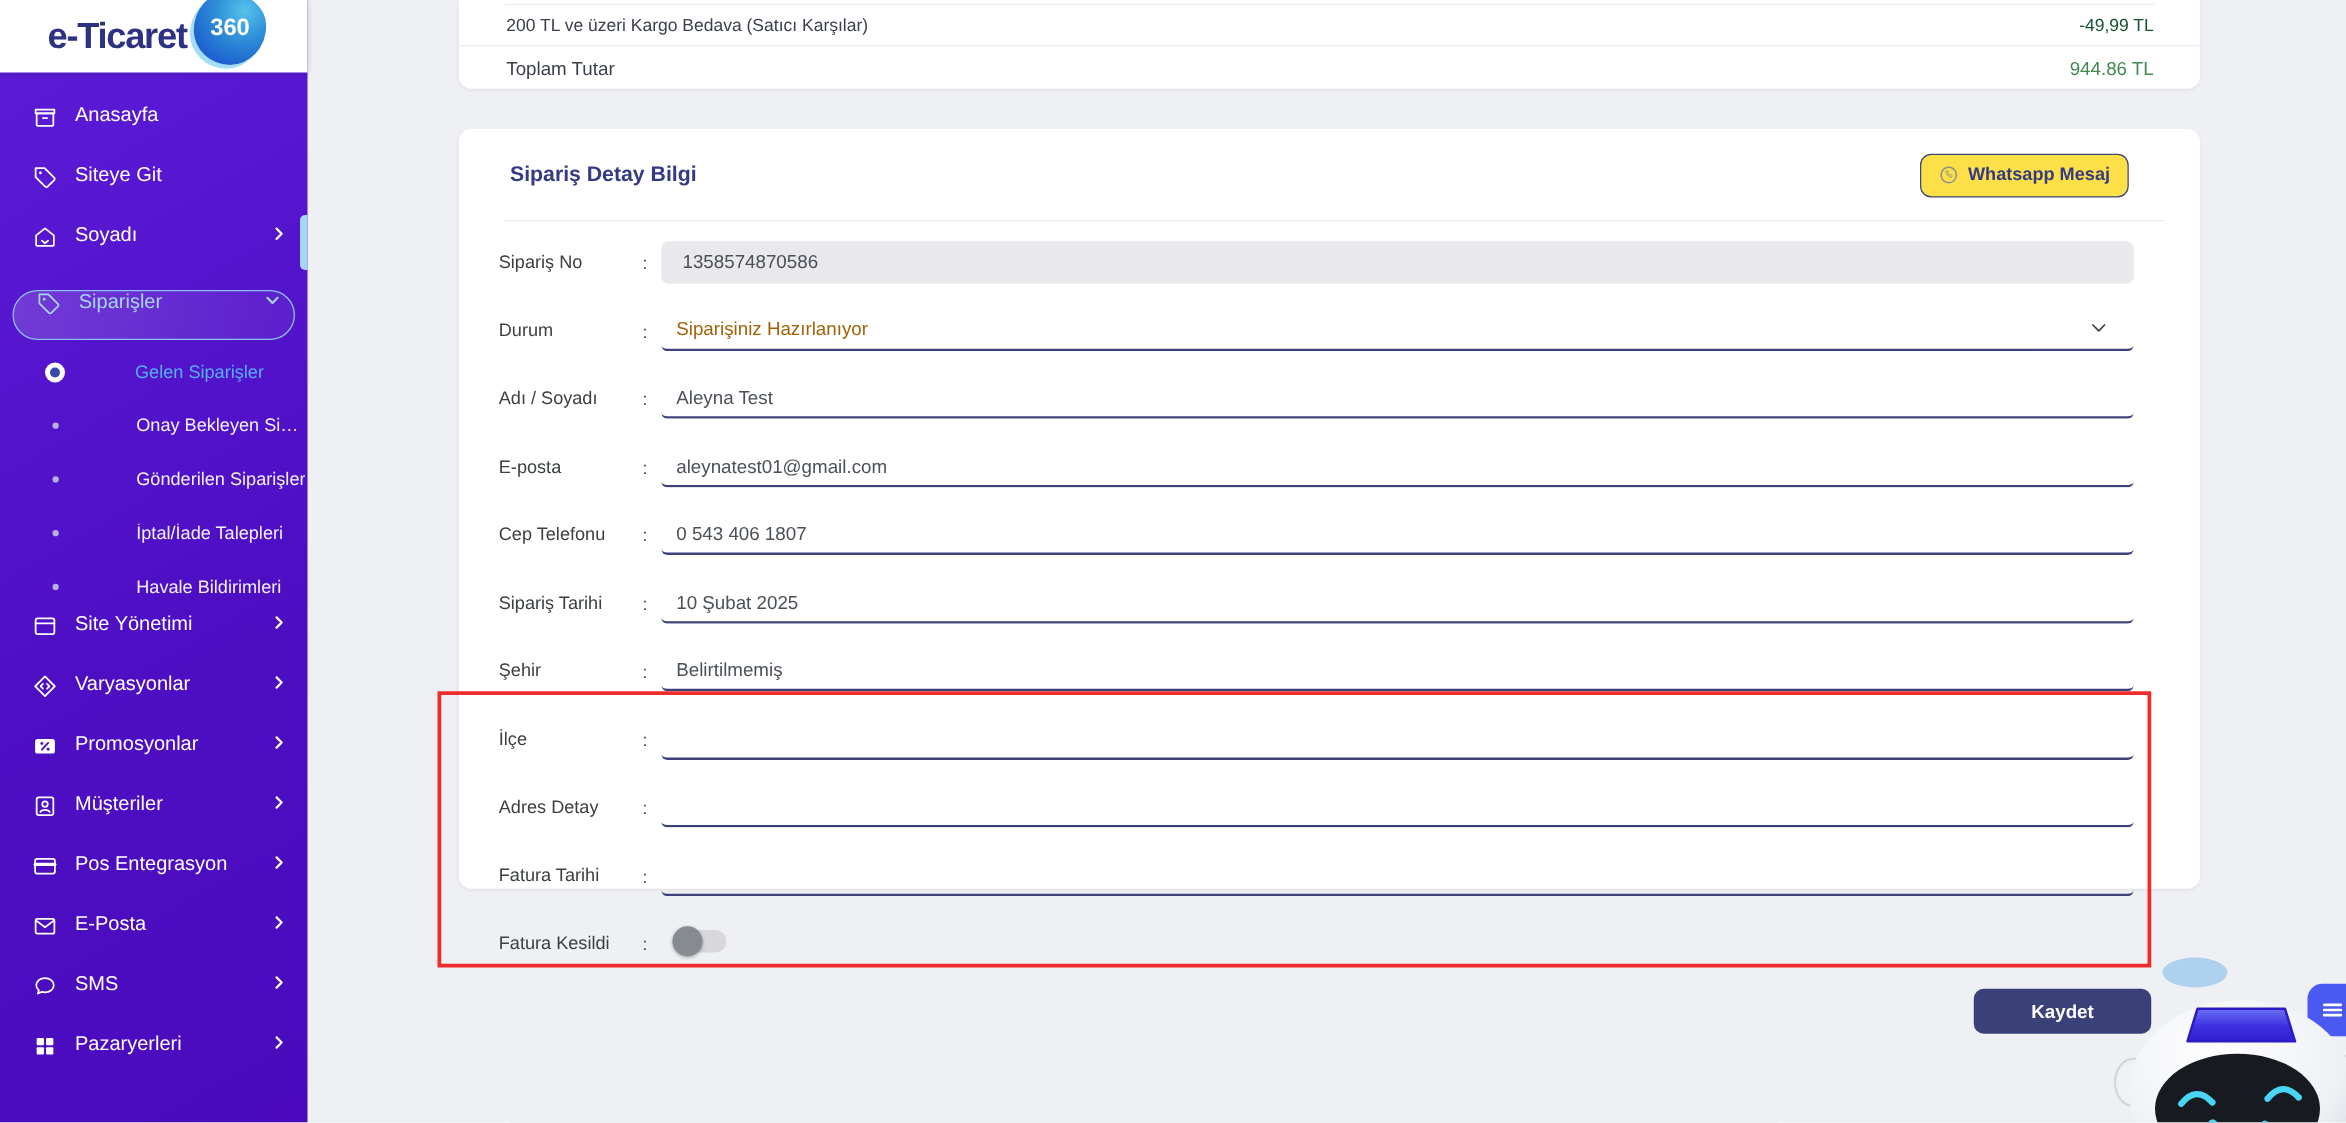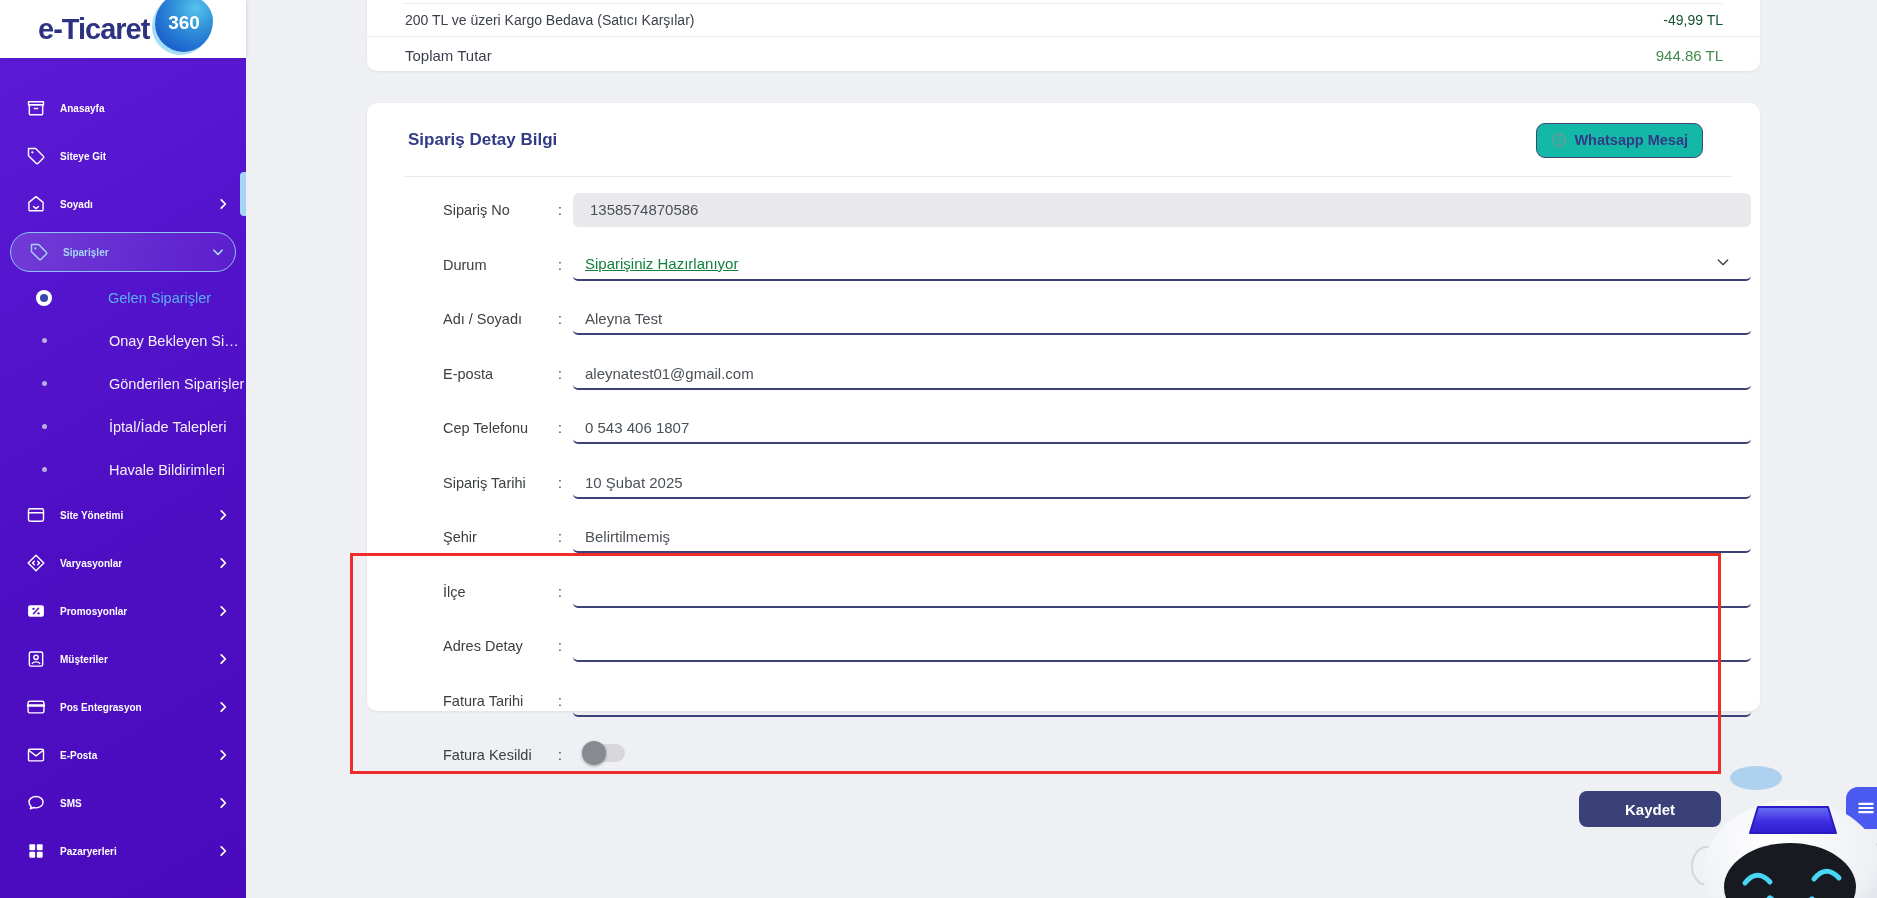--- a/index.html
+++ b/index.html
@@ -25,22 +25,22 @@
   .brand-badge {
     position:absolute; left:155px; top:-6px; width:58px; height:58px;
     display:flex; align-items:center; justify-content:center;
     color:#fff; font-size:19px; font-weight:700;
     background:radial-gradient(circle at 70% 25%, #56c3ec 0%, #2f8fd8 38%, #1d63cf 75%);
     border-radius:46% 54% 50% 50% / 52% 46% 54% 48%;
     box-shadow:-3px 3px 0 rgba(86,195,236,.55);
   }
   .nav { padding-top:26px; position:relative; }
   .nav-item {
-    height:48px; display:flex; align-items:center; gap:14px;
-    padding:0 16px 0 26px; color:#ffffff; font-size:10px; font-weight:700;
+    height:48px; display:flex; align-items:flex-start; gap:14px;
+    padding:0 16px 0 26px; color:#ffffff; font-size:16px; font-weight:400;
     cursor:pointer; position:relative;
   }
   .nav-item .mi { width:20px; height:20px; flex:0 0 20px; color:#fff; }
   .nav-item .chev { margin-left:auto; width:14px; height:14px; color:#fff; }
   .nav-item.active {
     margin:4px 10px; height:40px; padding:0 10px 0 18px; border-radius:21px;
     border:1.5px solid #8fc2f0; color:#a5d6f7;
     background:linear-gradient(90deg, rgba(255,255,255,.16), rgba(255,255,255,.05));
   }
   .nav-item.active .mi, .nav-item.active .chev { color:#a5d6f7; }
@@ -84,41 +84,41 @@
     z-index:1;
   }
   .detail-header {
     height:74px; display:flex; align-items:center; padding:0 57px 0 41px; position:relative;
   }
   .detail-header::after { content:""; position:absolute; left:37px; right:28px; bottom:0; height:1px; background:#e9e9ee; }
   .detail-title { font-size:17px; font-weight:600; color:#333a85; }
   .whatsapp-btn {
     margin-left:auto; height:35px; min-width:148px; padding:0 14px;
     display:flex; align-items:center; justify-content:center; gap:7px;
-    background:#14b8a6; border:1px solid #3f4678; border-radius:9px;
+    background:#fde047; border:1px solid #3f4678; border-radius:9px;
     color:#333a85; font-size:14.5px; font-weight:600; cursor:pointer;
     font-family:"Liberation Sans", sans-serif;
   }
   .whatsapp-btn .wicon { color:#8a8f98; }
 
   .form { padding-top:6px; }
-  .field-row { height:54.5px; display:flex; align-items:center; padding-left:76px; }
+  .field-row { height:54.5px; display:flex; align-items:center; padding-left:32px; }
   .field-label { width:115px; font-size:14.5px; color:#3c4043; flex:0 0 115px; }
   .field-colon { width:15px; flex:0 0 15px; font-size:14px; color:#3c4043; }
   .field-control { width:1178px; flex:0 0 1178px; position:relative; }
   .readonly-input {
     height:34px; line-height:34px; background:#e9e9ed; border-radius:6px;
     padding-left:17px; font-size:15px; color:#4b5157;
   }
   .underline-box {
     height:32px; border-bottom:2px solid #3c4277;
     border-radius:0 0 5px 5px; position:relative;
     display:flex; align-items:flex-end; padding:0 0 7px 12px; cursor:pointer;
   }
-  .underline-box .value-text { font-size:15px; color:#15803d;text-decoration:underline; }
+  .underline-box .value-text { font-size:15px; color:#a16207; }
   .underline-box .select-chev { position:absolute; right:20px; bottom:9px; color:#3c4043; }
   .underline-field {
     width:100%; height:32px; border:none; outline:none;
     border-bottom:2px solid #3c4277; border-radius:0 0 5px 5px;
     padding:6px 0 5px 12px; font-size:15px; color:#4b5157; background:transparent;
     font-family:"Liberation Sans", sans-serif;
   }
   .toggle {
     position:relative; width:40px; height:18px; border:none; cursor:pointer;
     background:#d7d7dc; border-radius:10px; margin-left:12px;

